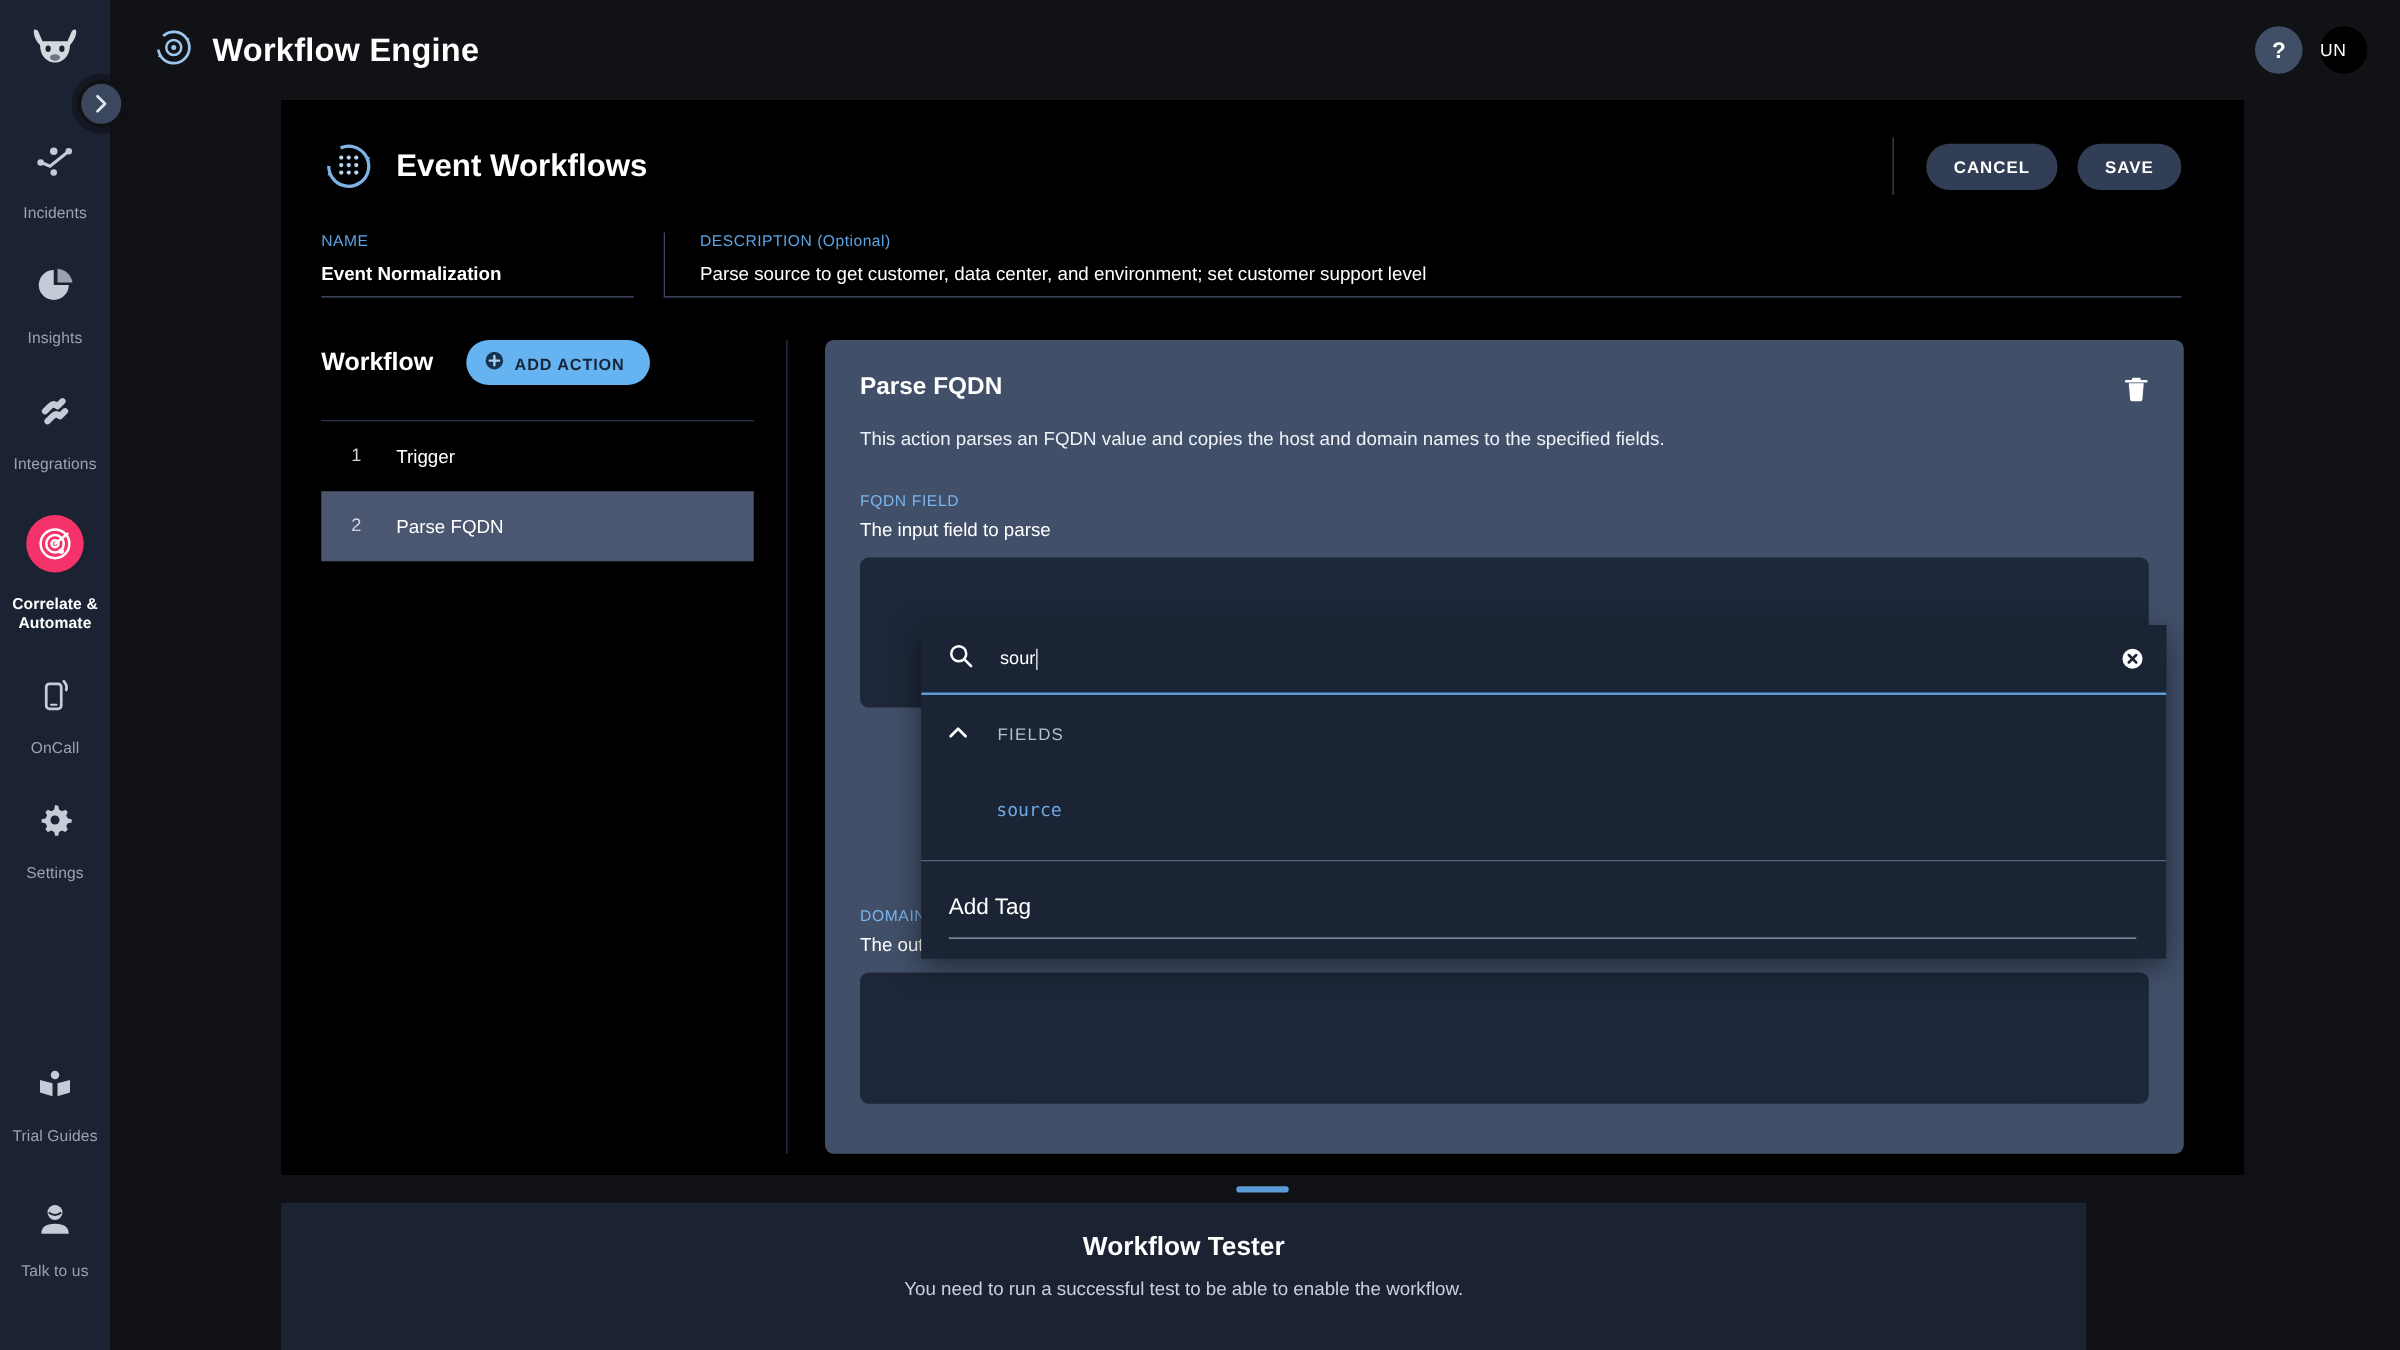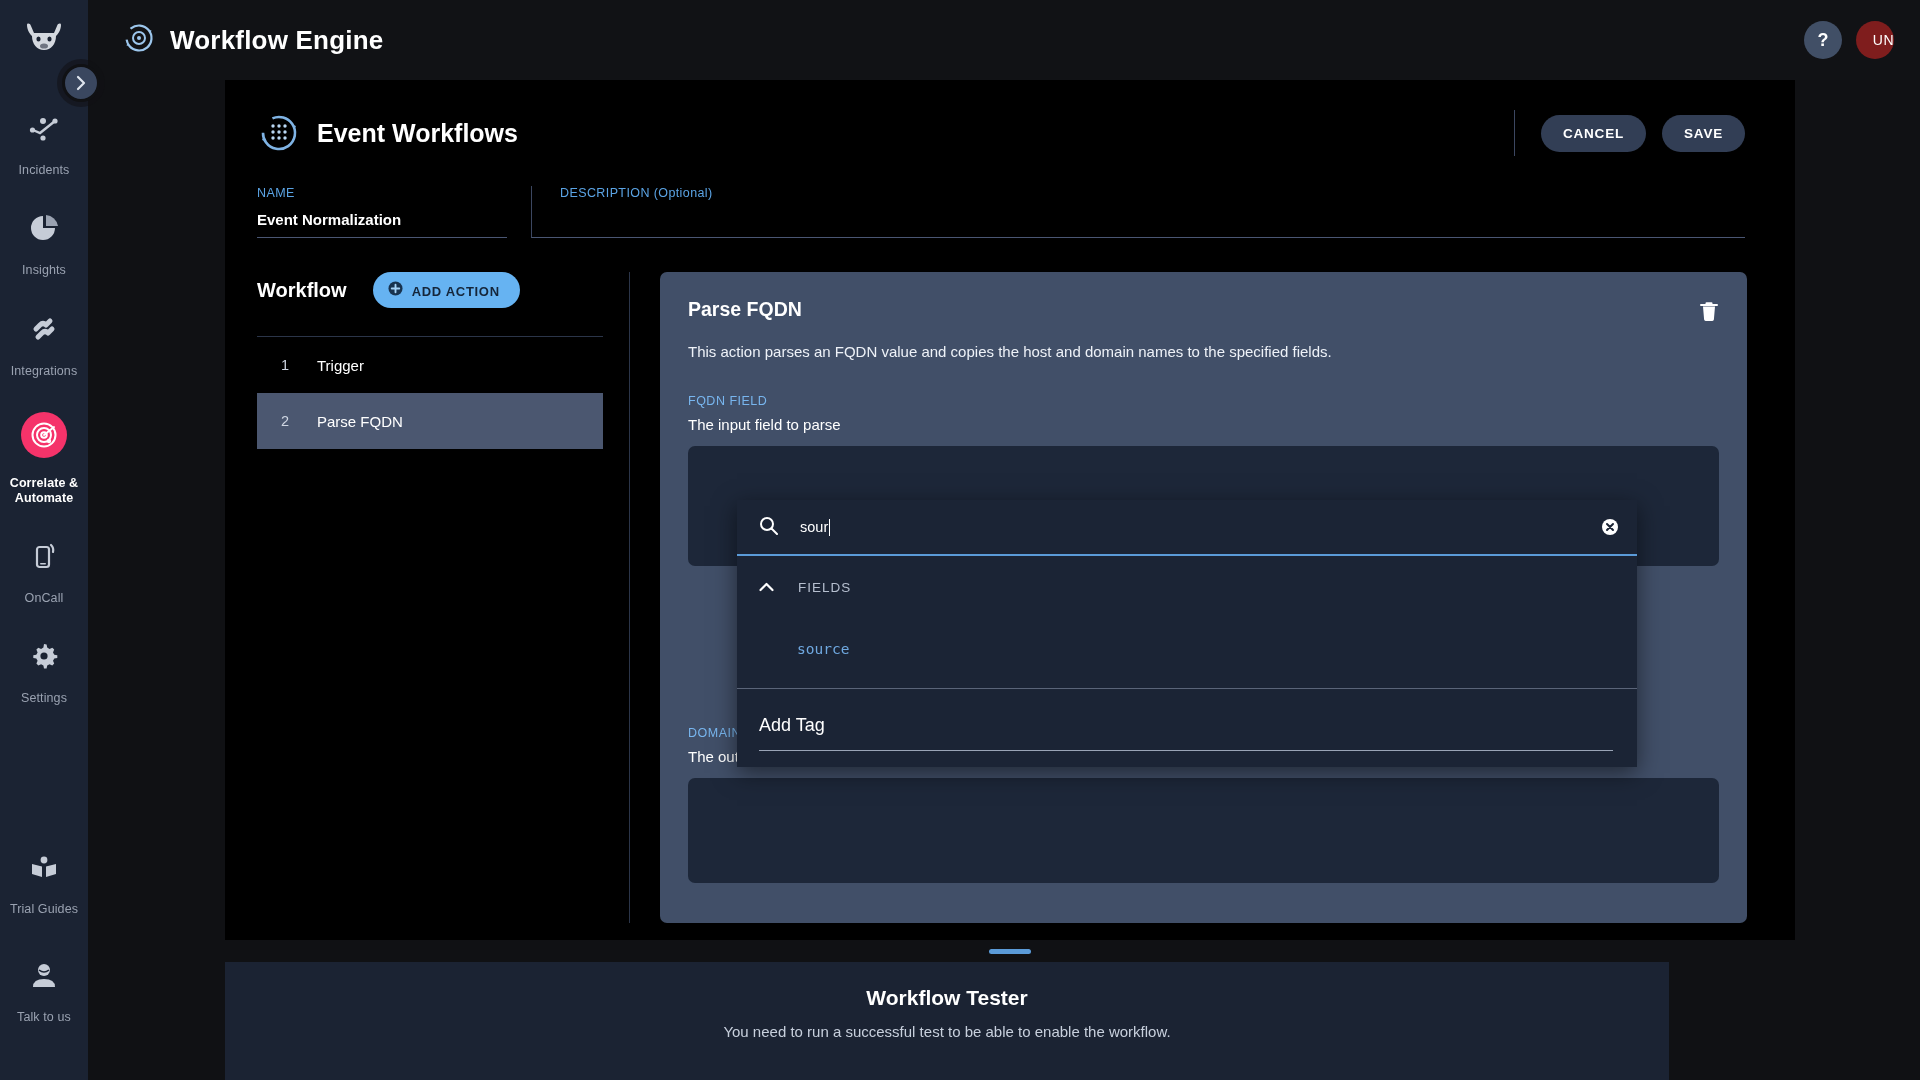--- a/index.html
+++ b/index.html
@@ -52,22 +52,22 @@
   }
   .topbar-title { display: flex; align-items: center; gap: 14px; }
   .topbar-title .t { font-size: 26px; font-weight: bold; color: #fff; letter-spacing: .2px; }
   .topbar-right { margin-left: auto; display: flex; align-items: center; gap: 14px; }
   .help-btn {
     width: 38px; height: 38px; border-radius: 50%; background: #414f66; color: #fff;
     display: flex; align-items: center; justify-content: center; font-size: 18px;
     font-weight: bold; cursor: pointer;
   }
   .avatar {
-    width: 38px; height: 38px; border-radius: 50%; background: #7f1d1d; color: #fff;
-    display: flex; align-items: center; justify-content: flex-end; font-size: 14px;
+    width: 38px; height: 38px; border-radius: 50%; background: #000000; color: #fff;
+    display: flex; align-items: center; justify-content: flex-start; font-size: 14px;
     letter-spacing: .5px; cursor: pointer;
   }
 
   
   .editor-wrap {
     position: absolute; left: 225px; top: 80px; width: 1570px; height: 860px;
     background: #000000; overflow: hidden;
   }
   .editor-scroll { position: absolute; inset: 0 18px 0 0; }
 
@@ -124,21 +124,21 @@
   .field-label { margin-top: 34px; font-size: 12.5px; color: #78b6ef; letter-spacing: .5px; }
   .field-hint { margin-top: 8px; font-size: 15px; color: #fff; }
   .field-box {
     margin-top: 13px; background: #1d2739; border-radius: 7px; height: 105px;
     position: relative;
   }
   .field-box.tall { height: 120px; }
 
   
   .dd {
-    position: absolute; left: 737px; top: 500px; width: 900px; z-index: 30;
+    position: absolute; left: 737px; top: 500px; width: 996px; z-index: 30;
     background: #1b2435; box-shadow: 0 6px 22px rgba(0,0,0,.5);
   }
   .dd-search {
     display: flex; align-items: center; height: 56px; padding: 0 18px 0 22px;
     border-bottom: 2px solid #5b9bd8; background: #1b2435;
   }
   .dd-search .s-icon { margin-right: 22px; }
   .dd-input { flex: 1; display: flex; align-items: center; }
   .dd-input .val { font-size: 14.5px; color: #ffffff; }
   .caret {
@@ -346,20 +346,21 @@
 
       <div class="meta-row">
         <div class="meta-field meta-name">
           <div class="meta-label">NAME</div>
           <div class="meta-value">Event Normalization</div>
         </div>
         <div class="meta-field meta-desc">
           <div class="meta-label">
             <span>DESCRIPTION</span><span class="opt"> (Optional)</span>
           </div>
+          <div class="meta-value">Parse source to get customer, data center, and environment; set customer support level</div>
         </div>
       </div>
 
       <div class="body-row">
 
         <div class="wf-col">
           <div class="wf-head">
             <span class="h">Workflow</span>
             <button class="add-action">
               <span>

